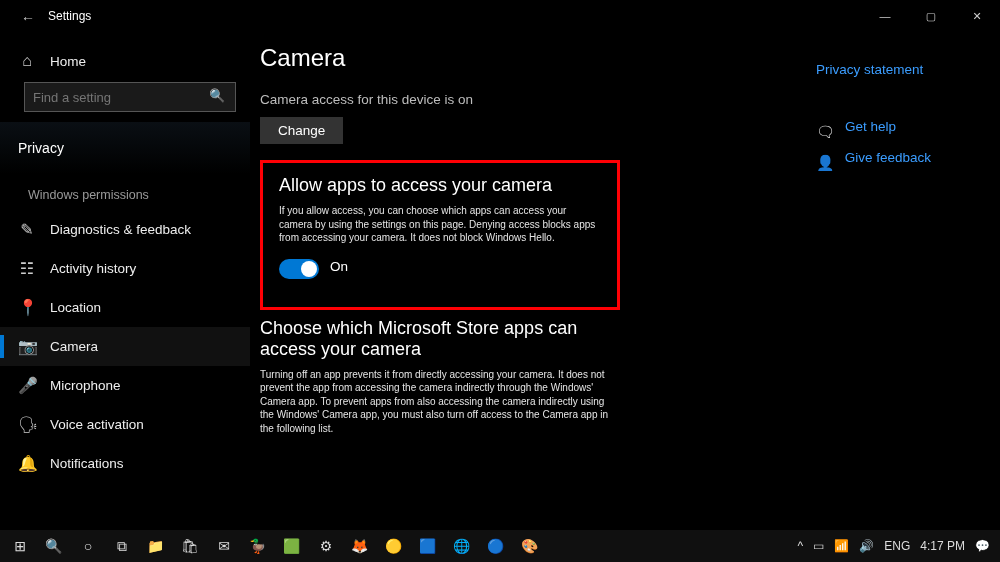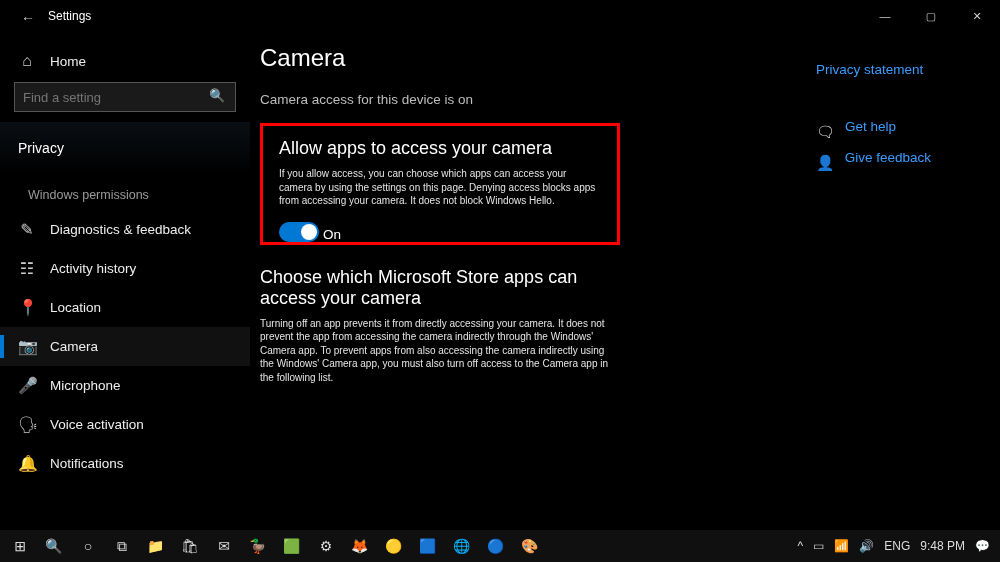--- a/index.html
+++ b/index.html
@@ -15,36 +15,36 @@
 
 .layout { display: flex; height: 498px; }
 .sidebar { width: 250px; display: flex; flex-direction: column; padding: 10px 0; }
 .sb-item { display: flex; align-items: center; gap: 14px; padding: 10px 18px; color: #eee; font-size: 13.5px; position: relative; }
 .sb-item.active { background: #111; }
 .sb-item.active::before { content: ""; position: absolute; left: 0; top: 8px; bottom: 8px; width: 4px; background: #0078d4; }
 .sb-item .ic { width: 18px; text-align: center; font-size: 16px; color: #ccc; }
 .sb-cat { padding: 14px 28px 8px; font-size: 12.5px; color: #9a9a9a; }
 .search-wrap { padding: 2px 14px 10px; }
 .search { width: 100%; height: 30px; background: #1a1a1a; border: 1px solid #555; color: #ccc; padding: 0 30px 0 8px; font-size: 13px; }
-.search-wrap { position: relative; }
+.search-wrap { position: relative; margin-left: 10px; }
 .search-ic { position: absolute; right: 24px; top: 8px; font-size: 13px; color: #aaa; }
 .privacy { padding: 18px 18px; font-size: 14px; color: #fff; background: linear-gradient(180deg,#0a0f14,#000); }
 
 .content { flex: 1; display: flex; }
 .main { flex: 1; padding: 12px 30px 10px 10px; overflow: hidden; }
 .aside { width: 200px; padding: 30px 16px; }
 
 h1 { font-size: 24px; font-weight: 400; margin-bottom: 20px; }
 h2 { font-size: 18px; font-weight: 400; margin-bottom: 8px; }
 .desc { color: #e5e5e5; font-size: 10px; line-height: 1.35; max-width: 360px; }
 .btn { display: inline-block; padding: 6px 18px; background: #333; color: #fff; font-size: 13.5px; margin-top: 6px; }
 .access { color: #bdbdbd; font-size: 13.5px; margin-bottom: 4px; }
 
-.highlight { border: 3px solid #ff0005; padding: 12px 16px 0; margin: 16px 0 22px; max-width: 360px; }
-.toggle-row { display: flex; align-items: flex-end; gap: 4px; margin-top: 14px; }
+.highlight { border: 3px solid #ff0005; padding: 12px 16px 28px; margin: 16px 0 8px; max-width: 360px; }
+.toggle-row { display: flex; align-items: flex-start; gap: 11px; margin-top: 14px; }
 .toggle { width: 40px; height: 20px; border-radius: 10px; background: #0078d4; position: relative; }
 .toggle::after { content: ""; position: absolute; right: 2px; top: 2px; width: 16px; height: 16px; border-radius: 50%; background: #fff; }
 .toggle-label { font-size: 13.5px; color: #fff; }
 .note { color: #bdbdbd; font-size: 13.5px; max-width: 360px; margin-top: 6px; }
 .link { color: #3b9dff; }
 
 .section2 { max-width: 360px; }
 
 .aside a { display: block; color: #3b9dff; font-size: 13.5px; margin-bottom: 10px; text-decoration: none; }
 .aside .hr { display: flex; align-items: center; gap: 10px; margin-bottom: 6px; }
@@ -109,20 +109,21 @@
     <div class="sb-item">
       <span class="ic">🔔</span>
       <span>Notifications</span>
     </div>
   </div>
 
   <div class="content">
     <div class="main">
       <h1>Camera</h1>
       <div class="access">Camera access for this device is on</div>
+      <div class="btn">Change</div>
 
       <div class="highlight">
         <h2>Allow apps to access your camera</h2>
         <div class="desc">If you allow access, you can choose which apps can access your camera by using the settings on this page. Denying access blocks apps from accessing your camera. It does not block Windows Hello.</div>
         <div class="toggle-row">
           <div class="toggle"></div>
           <div class="toggle-label">On</div>
         </div>
       </div>
 
@@ -164,16 +165,16 @@
   <div class="tb">🟦</div>
   <div class="tb">🌐</div>
   <div class="tb">🔵</div>
   <div class="tb">🎨</div>
   <div class="tray">
     <span>^</span>
     <span>▭</span>
     <span>📶</span>
     <span>🔊</span>
     <span>ENG</span>
-    <span>9:48 PM</span>
+    <span>4:17 PM</span>
     <span>💬</span>
   </div>
 </div>
 
 </body></html>

